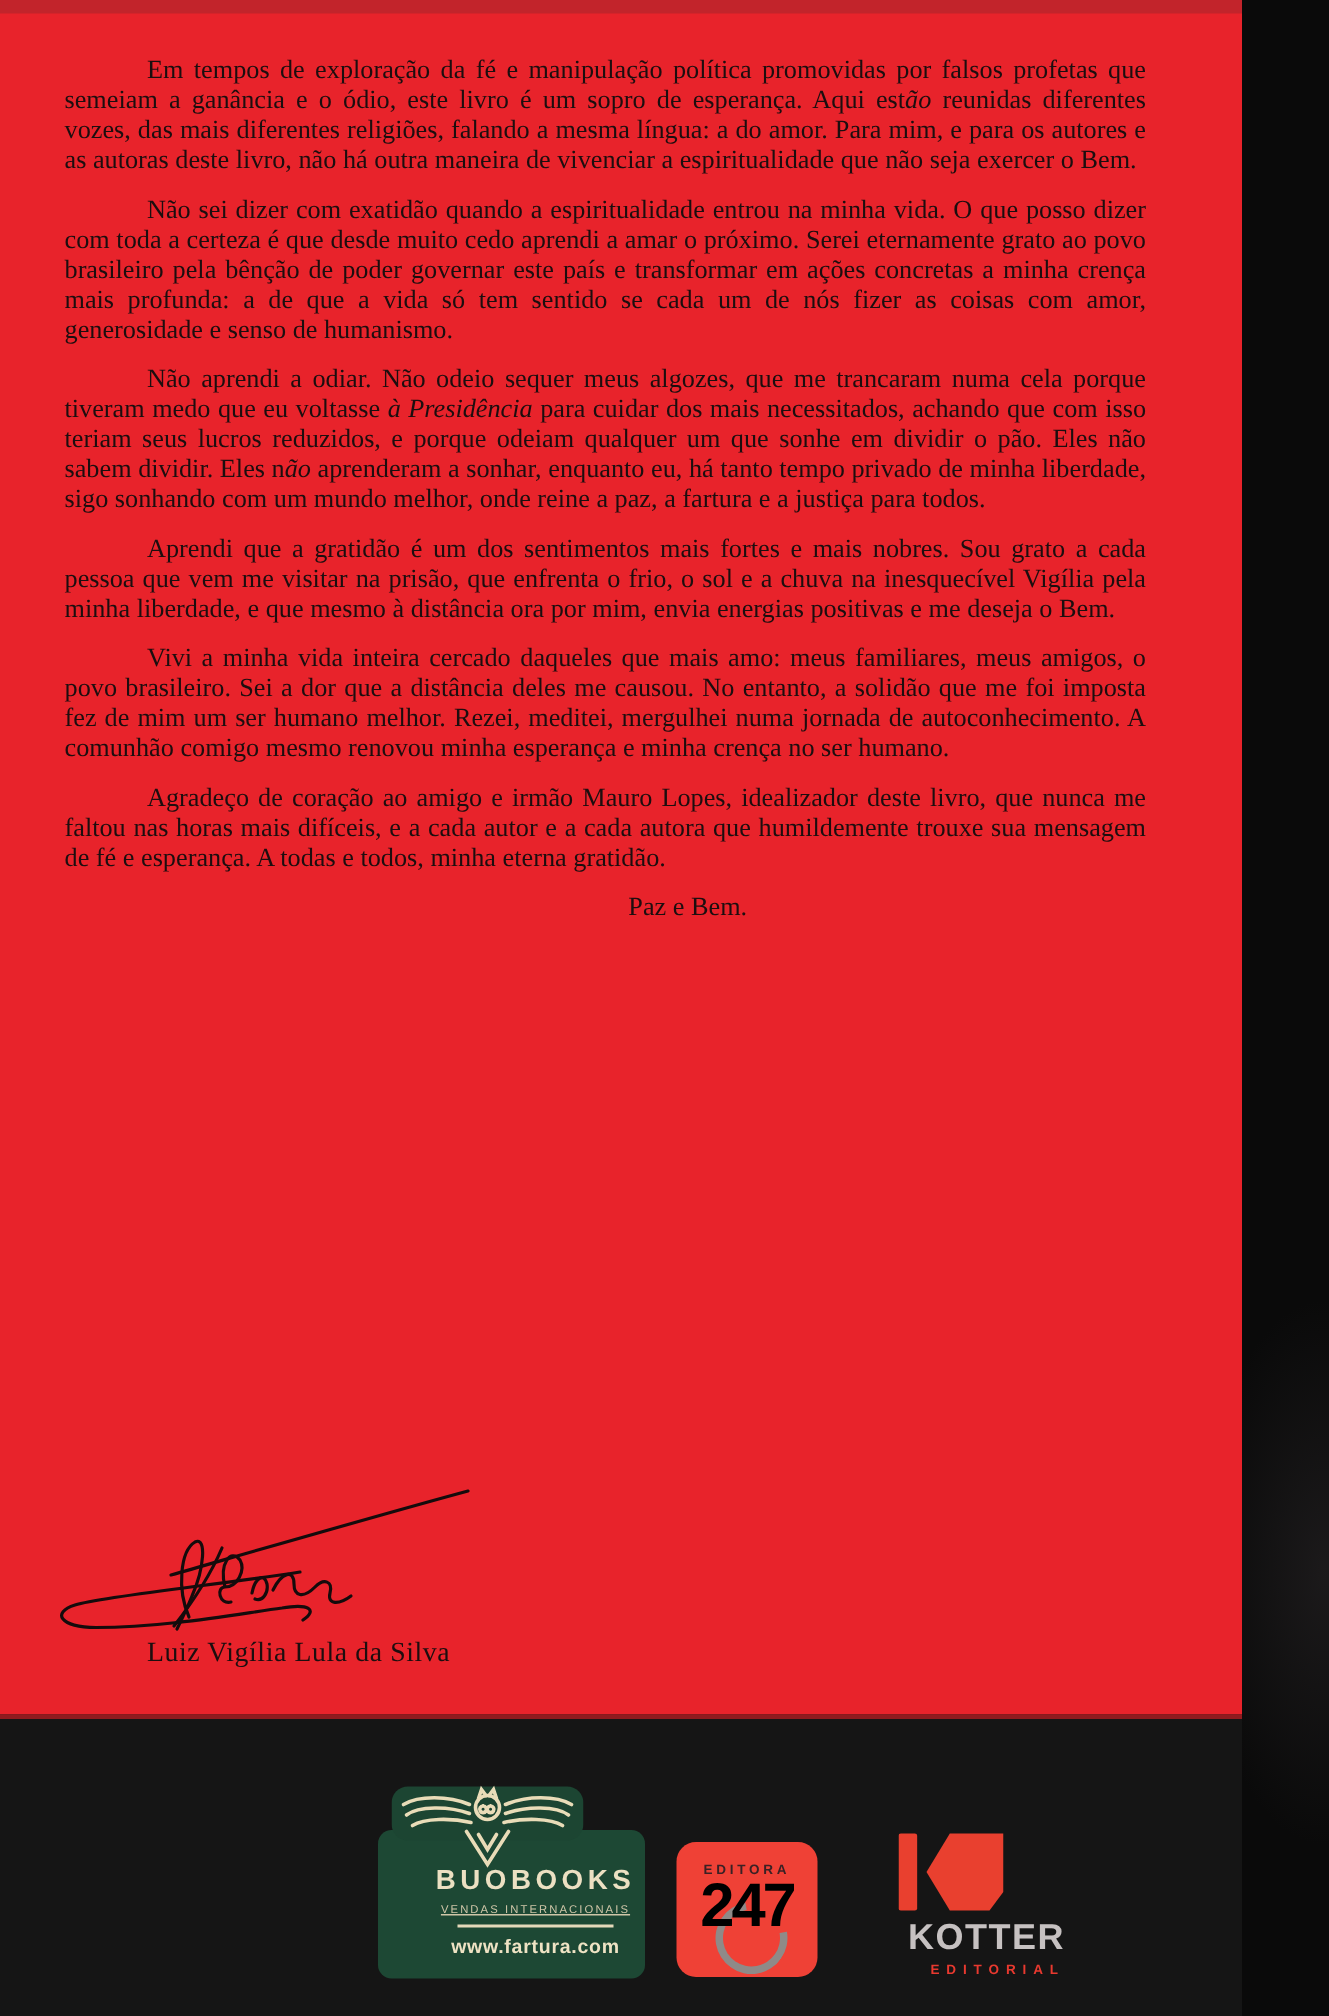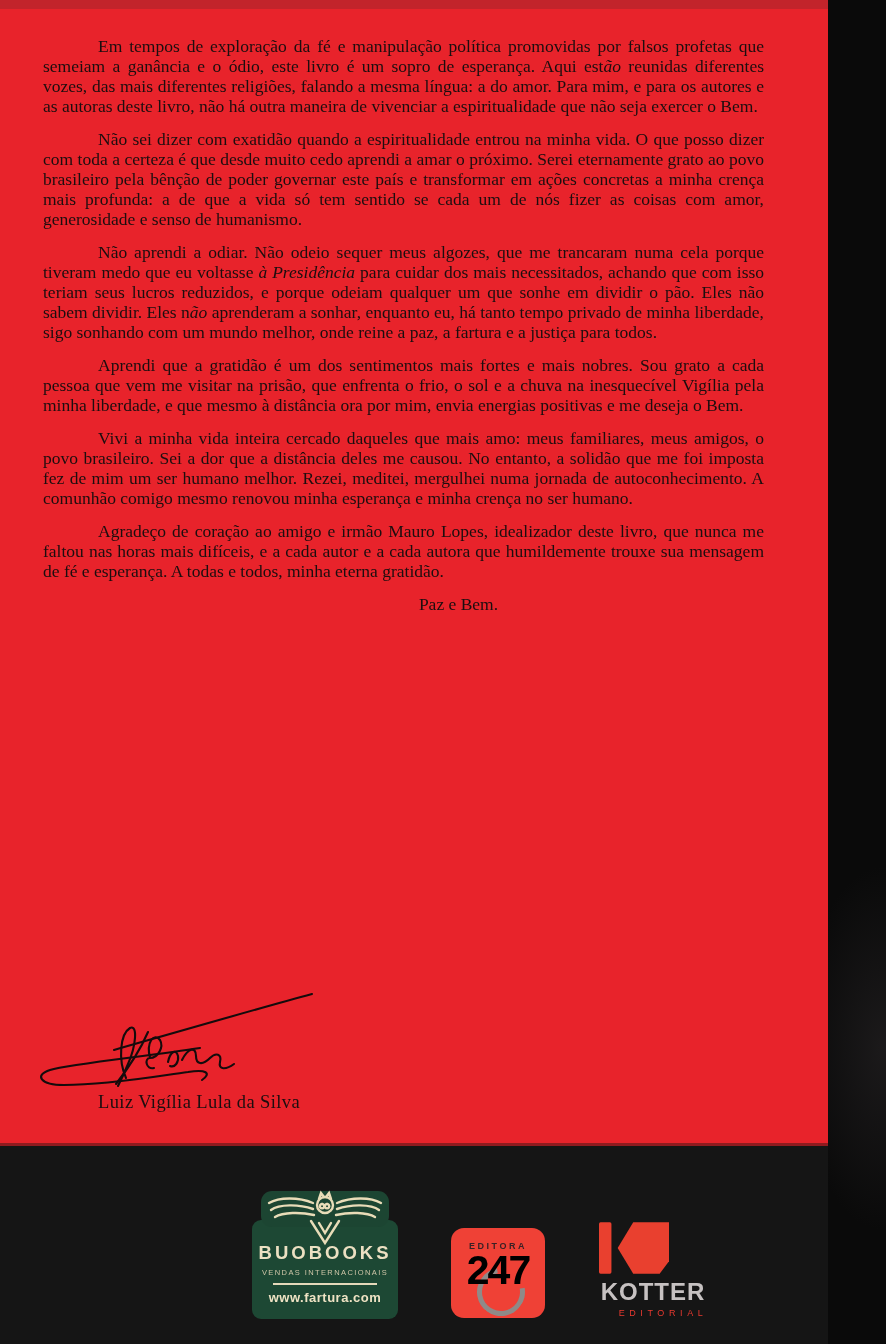--- a/index.html
+++ b/index.html
@@ -45,46 +45,46 @@
     position:absolute;left:0;bottom:0;width:828px;height:198px;
     background:var(--bottom_band,#151515);
     border-top:3px solid #8f1b1f;
     font-family:"Liberation Sans",sans-serif;
   }
   
   .buo{position:absolute;left:252px;top:41px;width:146px;}
   .buo-owl{position:absolute;left:9px;top:0;z-index:2;pointer-events:none;}
   .buo-box{
     position:absolute;left:0;top:33px;width:146px;height:99px;z-index:1;
-    background:#1d4834;border-radius:9px;text-align:center;
+    background:#1d4834;border-radius:9px;text-align:center;padding-left:32px;
   }
   .buo-name{margin-top:22px;font-size:18.5px;font-weight:700;letter-spacing:3px;color:#ece0c2;}
-  .buo-tag{margin-top:4px;font-size:7.5px;letter-spacing:1.4px;color:#cfc6a8;}
+  .buo-tag{margin-top:4px;font-size:7.5px;letter-spacing:1.4px;color:#cfc6a8;text-decoration:underline;}
   .buo-div{width:104px;height:2px;background:#e5d9ba;margin:6px auto 5px auto;}
   .buo-url{font-size:13px;font-weight:700;letter-spacing:.5px;color:#efe3c4;}
   
   .e247{
     position:absolute;left:451px;top:82px;width:94px;height:90px;
     background:#ef4136;border-radius:13px;text-align:center;overflow:hidden;
   }
   .e247-label{margin-top:13px;font-size:9px;font-weight:700;letter-spacing:2.5px;color:#3a2125;}
   .e247-num{
     position:relative;z-index:2;margin-top:-4px;
     font-size:41px;font-weight:900;letter-spacing:-2px;color:#000000;
   }
   .e247-ring{
     position:absolute;z-index:1;left:26px;top:40px;width:38px;height:38px;
     border:5px solid #8f8a88;border-radius:50%;
     border-top-color:transparent;transform:rotate(35deg);
   }
   
-  .kotter{position:absolute;left:596px;top:76px;width:114px;text-align:center;}
+  .kotter{position:absolute;left:596px;top:76px;width:114px;text-align:right;}
   .kotter-mark{display:block;margin-left:3px;}
   .kotter-name{margin-top:4px;font-size:24px;font-weight:800;letter-spacing:1px;color:#c6c1c1;}
-  .kotter-sub{margin-top:2px;font-size:9px;font-weight:400;letter-spacing:4.6px;color:#e8392f;padding-left:20px;}
+  .kotter-sub{margin-top:2px;font-size:9px;font-weight:700;letter-spacing:4.6px;color:#e8392f;padding-left:20px;}
 </style>
 </head>
 <body>
 
 <div class="book">
   <div class="top-band"></div>
 
   <div class="text-area">
     <div id="paras">
         <p><span>Em tempos de exploração da fé e manipulação política promovidas por falsos profetas que semeiam a ganância e o ódio, este livro é um sopro de esperança. Aqui est</span><span class="it">ão</span><span> reunidas diferentes vozes, das mais diferentes religiões, falando a mesma língua: a do amor. Para mim, e para os autores e as autoras deste livro, não há outra maneira de vivenciar a espiritualidade que não seja exercer o Bem.</span></p>

